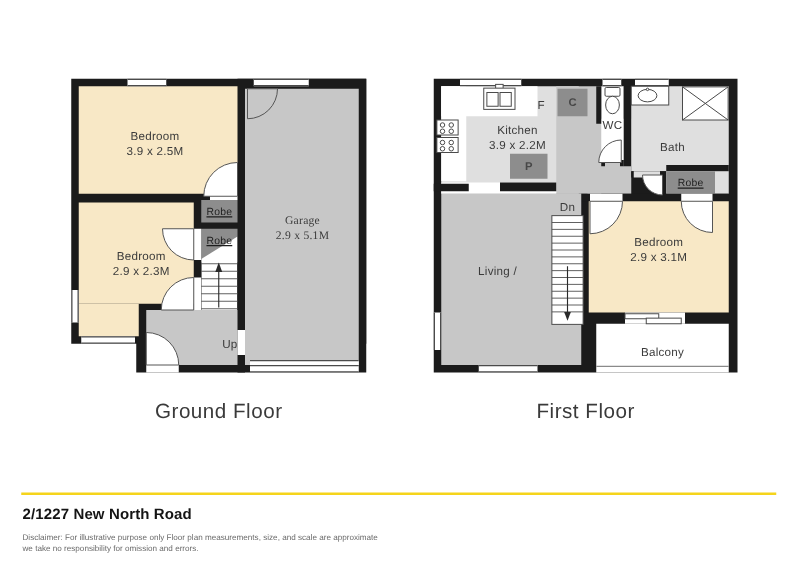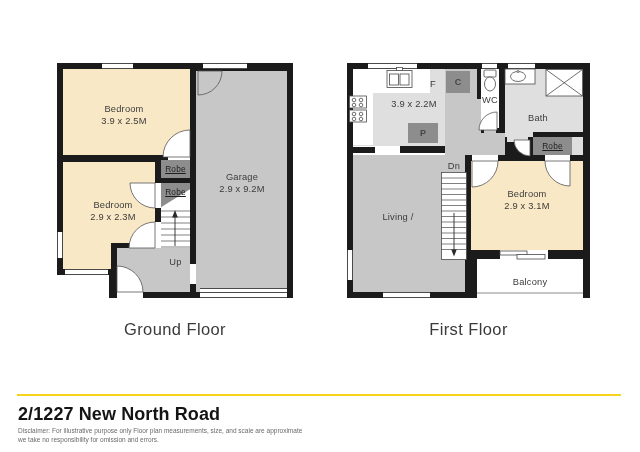--- a/index.html
+++ b/index.html
@@ -12,21 +12,21 @@
   .lgray{background:#dfdfdf;}
   .dark{background:#8d8d8d;}
   .white{background:#ffffff;}
   .winH{background:#fff;border-top:1px solid #4a4a4a;border-bottom:1px solid #4a4a4a;box-sizing:border-box;}
   .winV{background:#fff;border-left:1px solid #4a4a4a;border-right:1px solid #4a4a4a;box-sizing:border-box;}
   .roomlabel{color:#3b3b3b;font-size:9.3px;line-height:12px;text-align:center;letter-spacing:.2px;}
   .smalllabel{color:#1e1e1e;font-size:8.3px;text-align:center;letter-spacing:.2px;text-decoration:underline;}
   .boxletter{color:#474747;font-size:9px;font-weight:bold;text-align:center;}
   .caption{color:#3a3a3a;font-size:16.5px;text-align:center;letter-spacing:.4px;}
   .svgov{position:absolute;left:0;top:0;}
-  .title{color:#141414;font-size:18px;font-weight:bold;letter-spacing:.1px;}
+  .title{color:#141414;font-size:12px;font-weight:bold;letter-spacing:.1px;}
   .disc{color:#6a6a6a;font-size:6.5px;line-height:8.5px;}
 </style>
 </head>
 <body>
 
 <div class="canvas">
 
   <div class="abs" style="left:57px;top:63px;width:236px;height:235px;">
 
     <div class="abs wall" style="left:0;top:0;width:236px;height:212px;"></div>
@@ -68,27 +68,27 @@
     </svg>
 
     <div class="abs roomlabel" style="left:17px;top:40px;width:100px;">
       <div>Bedroom</div>
       <div>3.9 x 2.5M</div>
     </div>
     <div class="abs roomlabel" style="left:6px;top:136px;width:100px;">
       <div>Bedroom</div>
       <div>2.9 x 2.3M</div>
     </div>
-    <div class="abs roomlabel" style="left:135px;top:108px;width:100px;">
+    <div class="abs roomlabel" style="left:135px;top:108px;width:100px;font-family:Liberation Serif, serif;">
       <div>Garage</div>
-      <div>2.9 x 9.2M</div>
+      <div>2.9 x 5.1M</div>
     </div>
     <div class="abs smalllabel" style="left:104px;top:101px;width:29px;">Robe</div>
     <div class="abs smalllabel" style="left:104px;top:124px;width:29px;">Robe</div>
-    <div class="abs roomlabel" style="left:104px;top:193px;width:29px;">Up</div>
+    <div class="abs roomlabel" style="left:104px;top:206px;width:29px;text-align:right;">Up</div>
   </div>
 
   <div class="abs" style="left:347px;top:63px;width:243px;height:235px;">
 
     <div class="abs wall" style="left:0;top:0;width:243px;height:235px;"></div>
 
     <div class="abs lgray" style="left:6px;top:6px;width:110px;height:86px;"></div>
     <div class="abs white" style="left:6px;top:6px;width:77px;height:24px;"></div>
     <div class="abs white" style="left:6px;top:6px;width:20px;height:76px;"></div>
     <div class="abs gray" style="left:98px;top:6px;width:36px;height:86px;"></div>
@@ -164,20 +164,21 @@
         <path d="M199 6.5L235.5 33M235.5 6.5L199 33" fill="none"></path>
       </g>
       <g stroke="#4a4a4a" stroke-width="0.8" fill="#fff">
         <rect x="153" y="188" width="27" height="4"></rect>
         <rect x="170" y="191.5" width="28" height="4.5"></rect>
       </g>
       <line x1="130" y1="230" x2="236" y2="230" stroke="#8a8a8a" stroke-width="1"></line>
     </svg>
 
     <div class="abs roomlabel" style="left:17px;top:35px;width:100px;">
+      <div>Kitchen</div>
       <div>3.9 x 2.2M</div>
     </div>
     <div class="abs roomlabel" style="left:76px;top:15px;width:20px;">F</div>
     <div class="abs boxletter" style="left:99px;top:8px;width:24px;line-height:22px;">C</div>
     <div class="abs boxletter" style="left:61px;top:60px;width:30px;line-height:20px;">P</div>
     <div class="abs roomlabel" style="left:124px;top:31px;width:38px;">WC</div>
     <div class="abs roomlabel" style="left:155px;top:49px;width:72px;">Bath</div>
     <div class="abs smalllabel" style="left:186px;top:74px;width:39px;line-height:18px;">Robe</div>
     <div class="abs roomlabel" style="left:130px;top:125px;width:100px;">
       <div>Bedroom</div>

